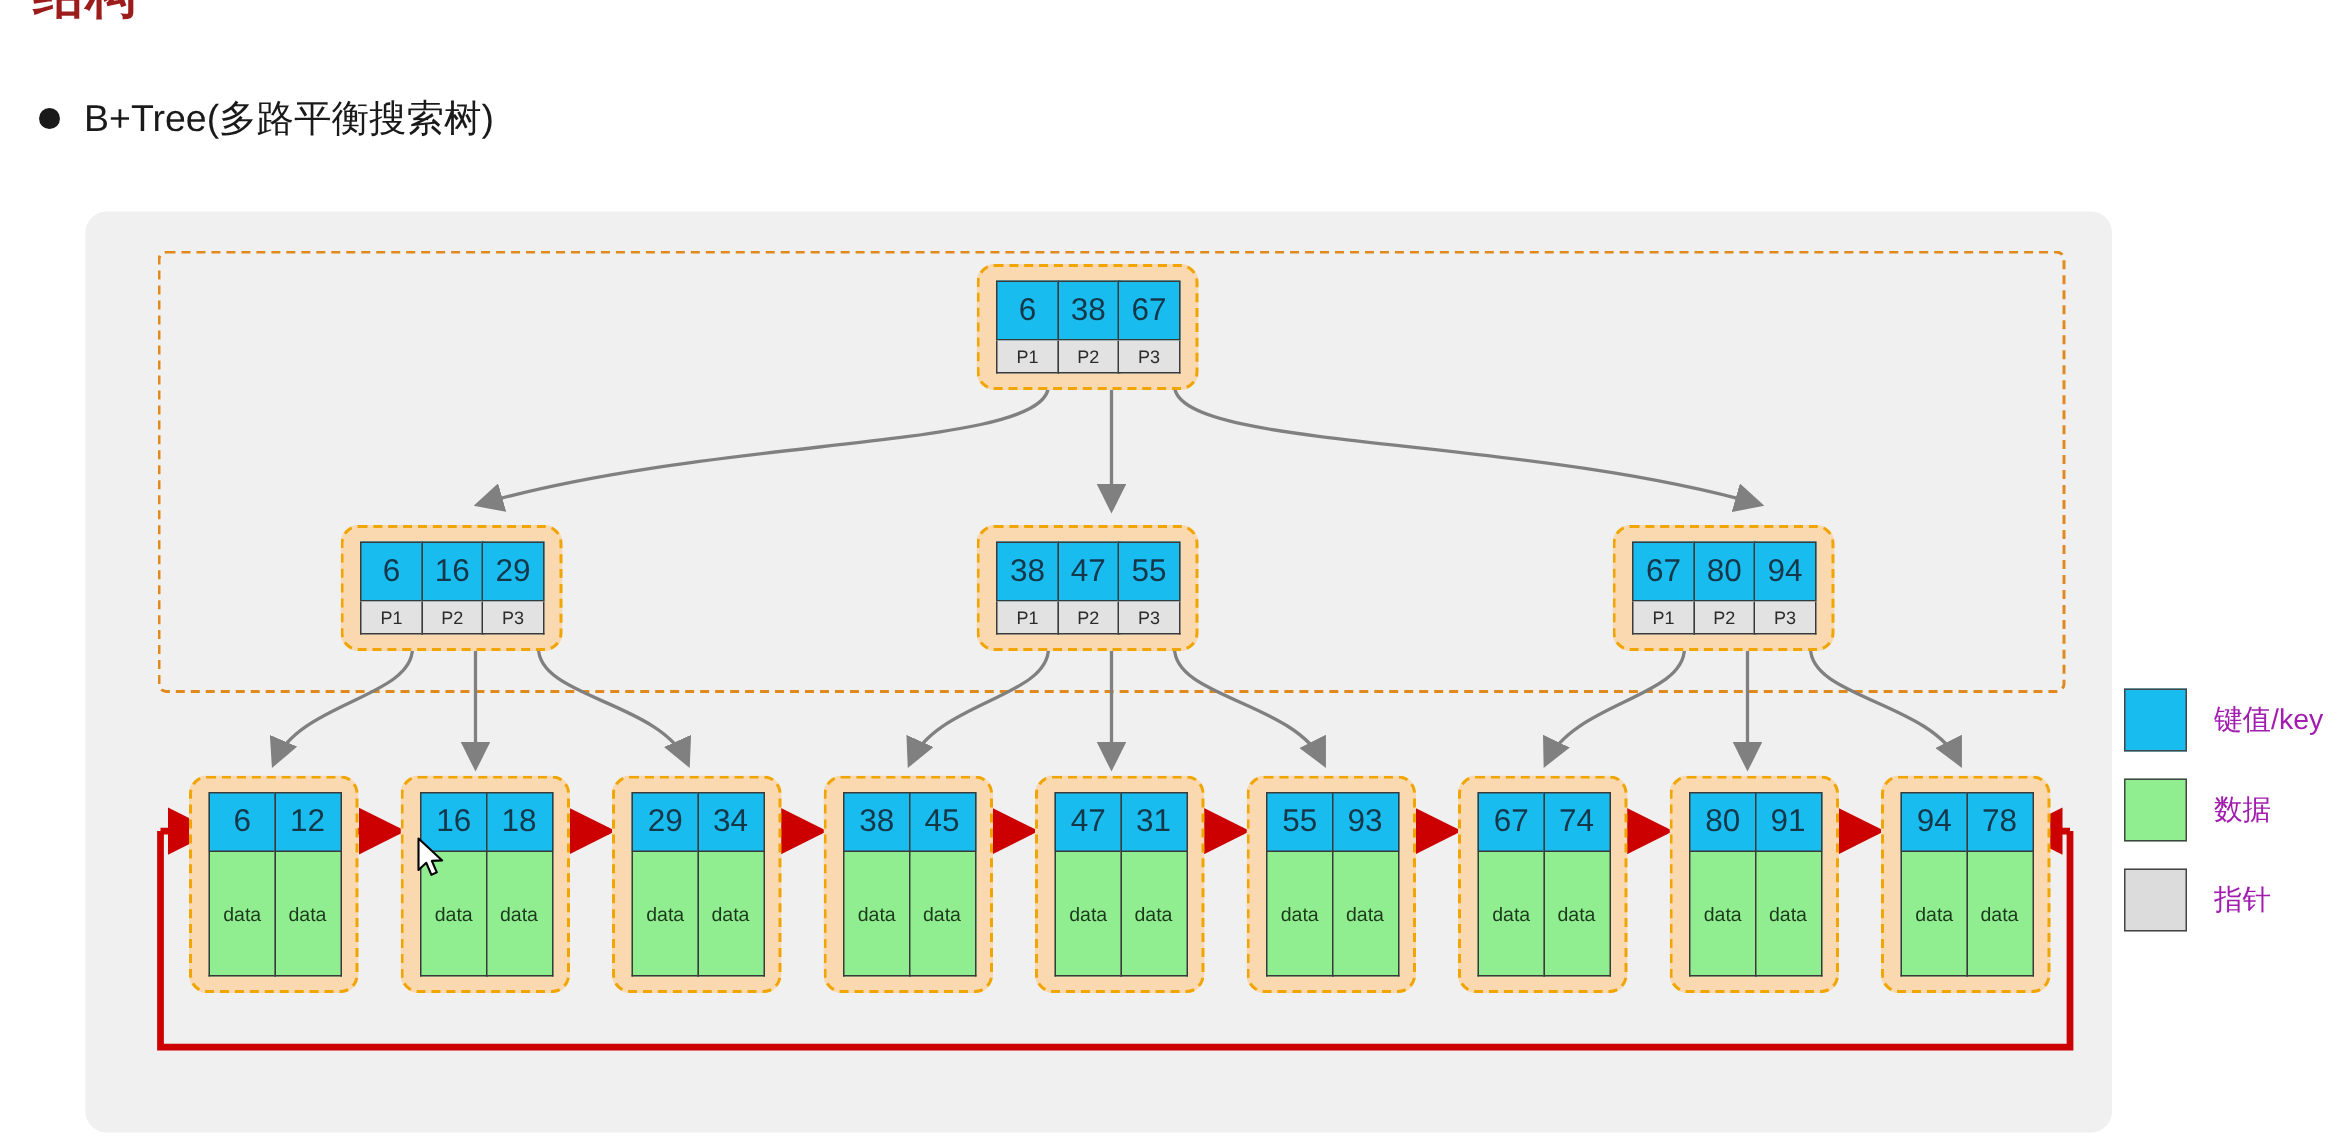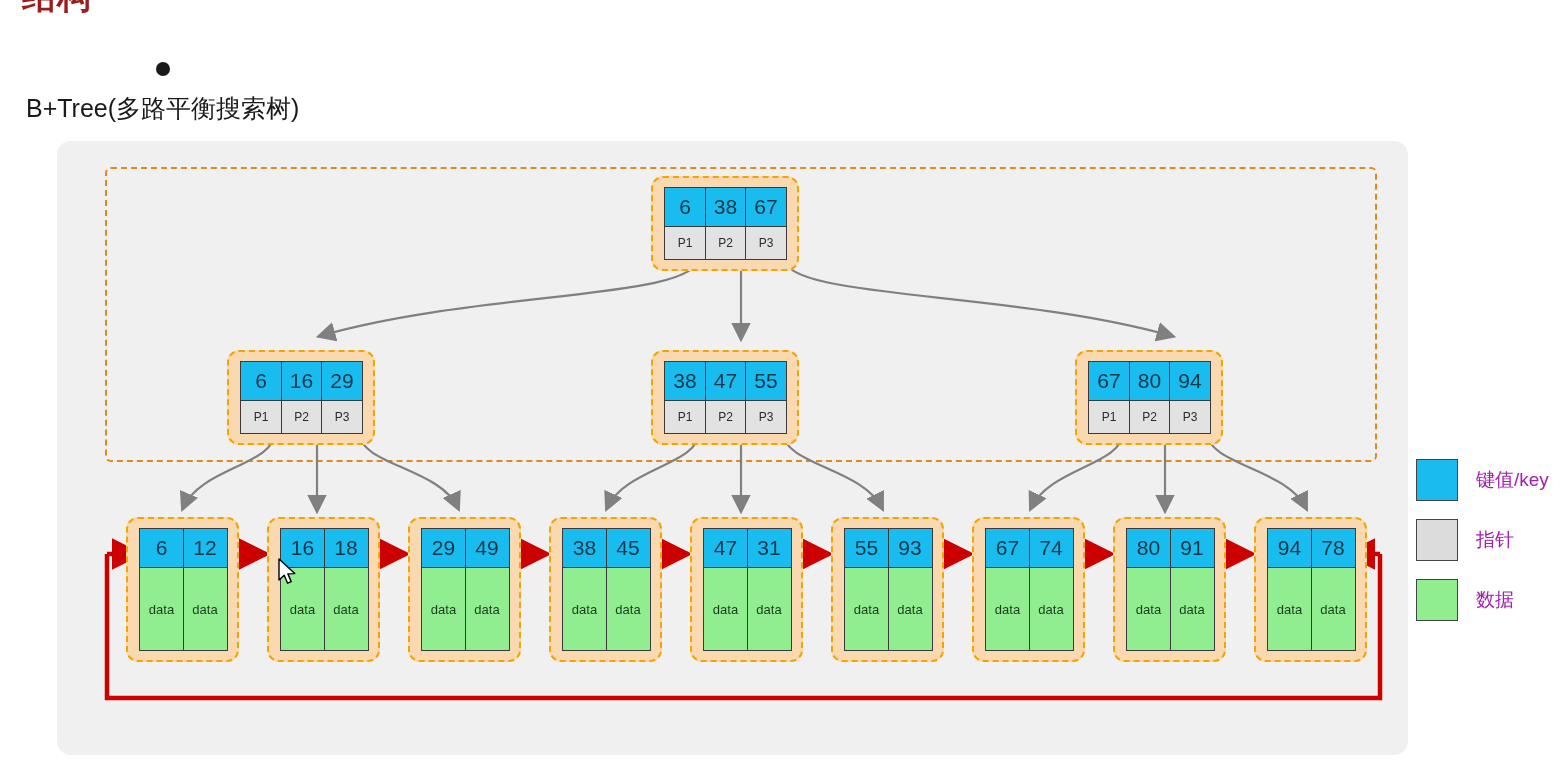--- a/index.html
+++ b/index.html
@@ -19,21 +19,21 @@
     font-size: 34px; font-weight: 700;
     color: #9c1b1b;
     letter-spacing: 1px;
     white-space: nowrap;
   }
 
   
   .bullet-row {
     position: absolute;
     left: 26px; top: 62px;
-    display: flex; align-items: center; gap: 16px; flex-direction: column;
+    display: flex; align-items: center; gap: 16px;
   }
   .bullet-dot {
     width: 14px; height: 14px; border-radius: 50%;
     background: #1a1a1a; flex: 0 0 auto;
   }
   .bullet-text {
     font-size: 25px; color: #1a1a1a; white-space: nowrap;
   }
 
   
@@ -73,21 +73,21 @@
   .inode .ptrs { display: flex; }
   .kcell {
     width: 42px; height: 40px;
     background: #19bcef;
     border: 1.5px solid #3a3a3a;
     display: flex; align-items: center; justify-content: center;
     font-size: 21px; color: #15374a;
     margin-right: -1.5px;
   }
   .pcell {
-    width: 42px; height: 33px;
+    width: 42px; height: 22px;
     background: #e2e2e2;
     border: 1.5px solid #3a3a3a;
     border-top: none;
     display: flex; align-items: center; justify-content: center;
     font-size: 12px; color: #2b2b2b;
     margin-right: -1.5px;
   }
 
   
   .leaf { display: flex; flex-direction: column; }
@@ -280,21 +280,21 @@
         <div class="ldata">data</div>
         <div class="ldata">data</div>
       </div>
     </div>
   </div>
 
   <div class="page-block" style="left:408px; top:517px;">
     <div class="leaf">
       <div class="keys">
         <div class="lkey">29</div>
-        <div class="lkey">49</div>
+        <div class="lkey">34</div>
       </div>
       <div class="datas">
         <div class="ldata">data</div>
         <div class="ldata">data</div>
       </div>
     </div>
   </div>
 
   <div class="page-block" style="left:549px; top:517px;">
     <div class="leaf">
@@ -373,26 +373,26 @@
       </div>
     </div>
   </div>
 
   <div class="legend">
     <div class="legend-row">
       <div class="swatch key"></div>
       <div class="legend-label">键值/key</div>
     </div>
     <div class="legend-row">
+      <div class="swatch data"></div>
+      <div class="legend-label">数据</div>
+    </div>
+    <div class="legend-row">
       <div class="swatch ptr"></div>
       <div class="legend-label">指针</div>
-    </div>
-    <div class="legend-row">
-      <div class="swatch data"></div>
-      <div class="legend-label">数据</div>
     </div>
   </div>
 
   <svg class="cursor" width="22" height="30" viewBox="0 0 22 30">
     <path d="M1,1 L1,22 L6.2,17.2 L9.6,25.2 L13.2,23.6 L9.9,15.9 L16.8,15.6 Z" fill="#ffffff" stroke="#000000" stroke-width="1.4" stroke-linejoin="round"></path>
   </svg>
 
 </div>
 
 </body></html>

